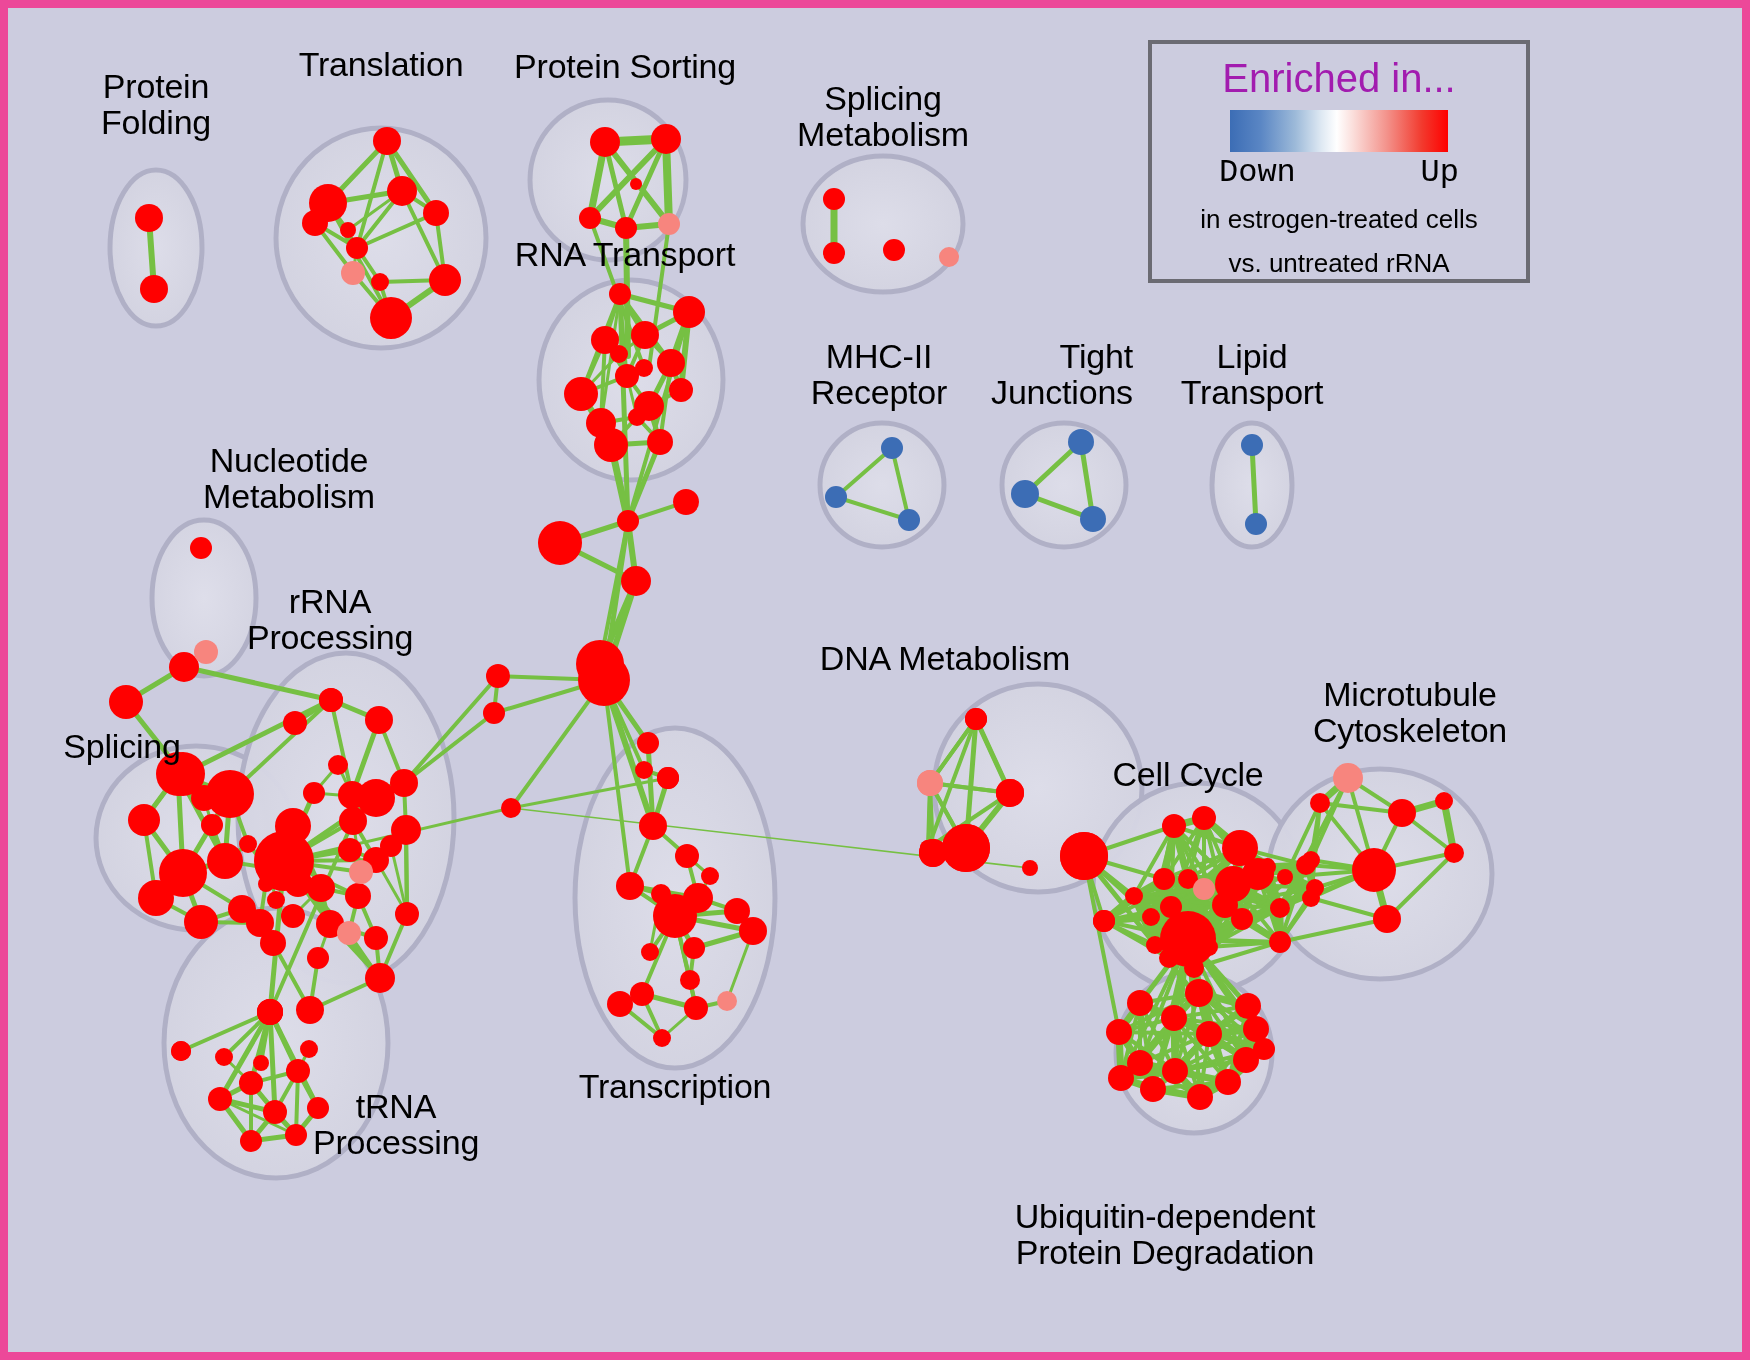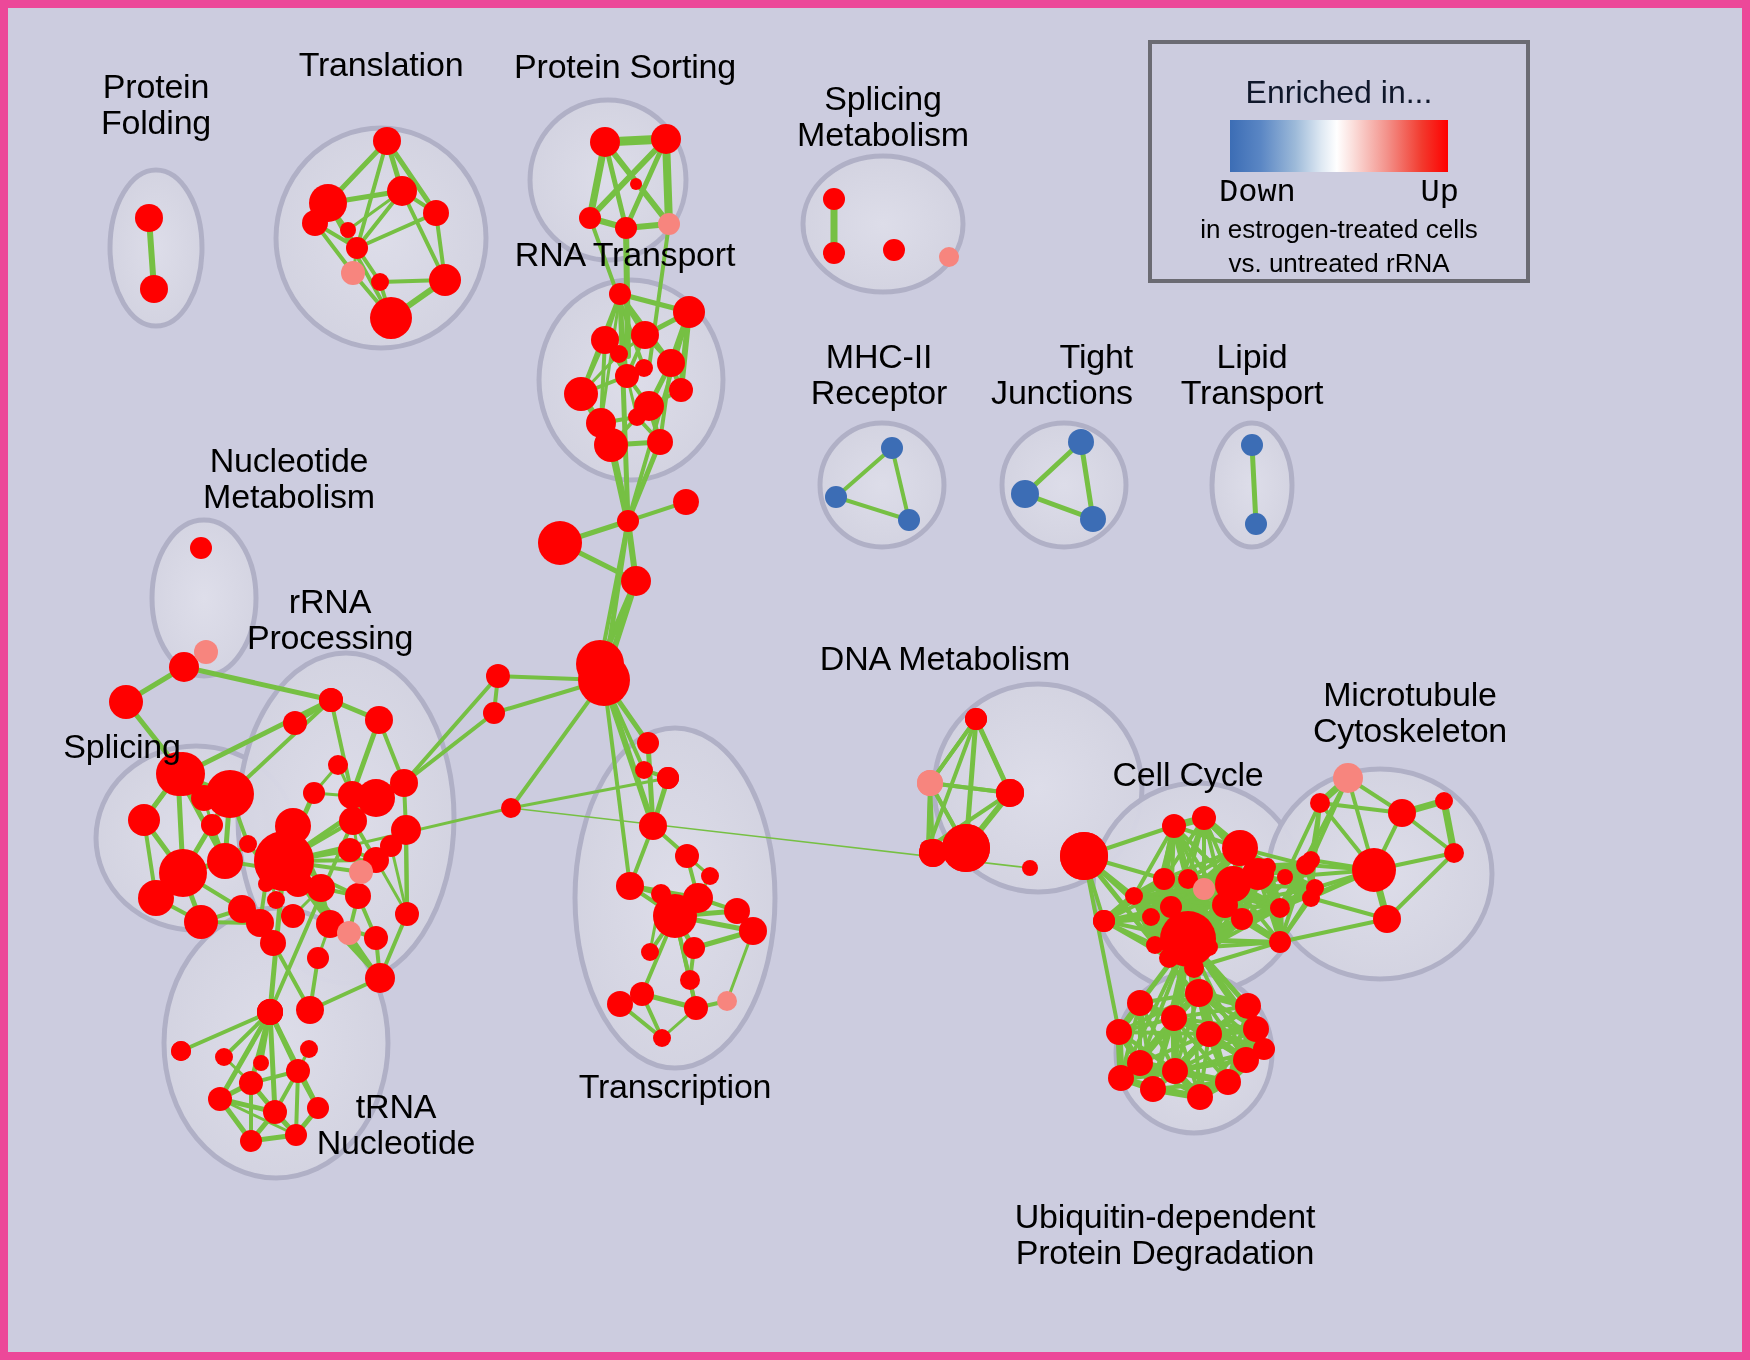--- a/index.html
+++ b/index.html
@@ -25,27 +25,27 @@
   .lbl.c{text-align:center;transform:translateX(-50%);}
   #legend{
     position:absolute;
     left:1140px;top:32px;
     width:382px;height:243px;
     background:#ccccdf;
     border:4px solid #6b6b73;
     box-sizing:border-box;
     display:flex;flex-direction:column;align-items:center;
   }
-  #legend .title{font-size:32px;color:#0f172a;margin-top:30px;}
+  #legend .title{font-size:40px;color:#a21caf;margin-top:12px;}
   #bar{
     width:218px;height:62px;margin-top:9px;
     background:linear-gradient(to right,#3c6db5 0%,#5a86c4 14%,#9dbad9 30%,#dfe9f3 42%,#ffffff 49%,#fbe0dd 56%,#f3928b 72%,#f23a2e 88%,#ff0000 100%);
   }
   #legend .ends{width:240px;display:flex;justify-content:space-between;margin-top:2px;font-size:32px;color:#000;font-family:Liberation Mono, monospace;}
-  #legend .sub{font-size:26px;color:#000;margin-top:4px;text-align:center;line-height:1.15;}
+  #legend .sub{font-size:26px;color:#000;margin-top:14px;text-align:center;line-height:1.15;}
 </style>
 </head>
 <body>
 
 <div id="canvas">
 
   <svg id="net" viewBox="0 0 1750 1360" preserveAspectRatio="none">
     <defs>
       <radialGradient id="cg" cx="50%" cy="50%" r="62%">
         <stop offset="0%" stop-color="#dedeea"></stop>
@@ -887,21 +887,21 @@
   <div class="lbl c" style="left:1054px;top:330px;text-align:right;">Tight
 Junctions</div>
   <div class="lbl c" style="left:1244px;top:330px;">Lipid
 Transport</div>
   <div class="lbl c" style="left:281px;top:434px;">Nucleotide
 Metabolism</div>
   <div class="lbl c" style="left:322px;top:575px;">rRNA
 Processing</div>
   <div class="lbl c" style="left:114px;top:720px;">Splicing</div>
   <div class="lbl c" style="left:388px;top:1080px;">tRNA
-Nucleotide</div>
+Processing</div>
   <div class="lbl c" style="left:667px;top:1060px;">Transcription</div>
   <div class="lbl c" style="left:937px;top:632px;">DNA Metabolism</div>
   <div class="lbl c" style="left:1180px;top:748px;">Cell Cycle</div>
   <div class="lbl c" style="left:1402px;top:668px;">Microtubule
 Cytoskeleton</div>
   <div class="lbl c" style="left:1157px;top:1190px;">Ubiquitin-dependent
 Protein Degradation</div>
 
   <div id="legend">
     <div class="title">Enriched in...</div>

